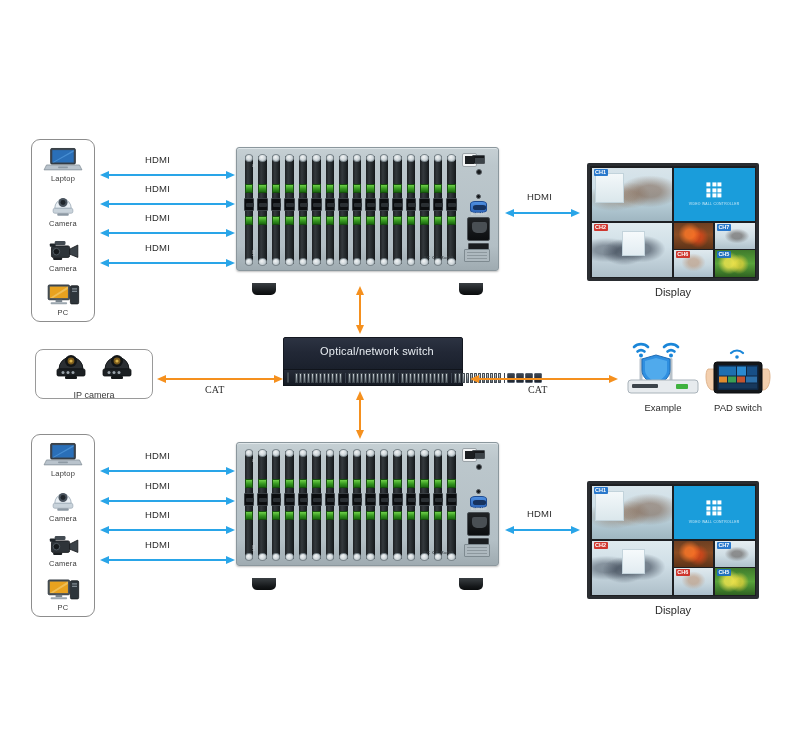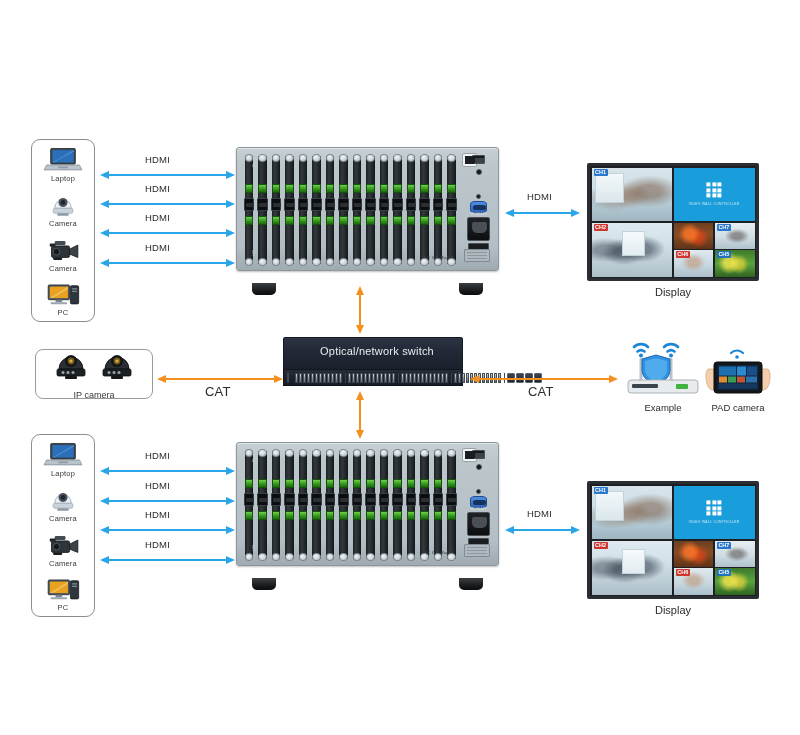--- a/index.html
+++ b/index.html
@@ -64,21 +64,21 @@
   .ipcam-row { display: flex; gap: 12px; align-items: flex-end; }
   .ipcam-label { font-size: 9px; color: #3a3a3a; margin-top: 10px; }
 
   
   .arrow-label {
     font-size: 9.5px;
     color: #2b2b2b;
     white-space: nowrap;
     letter-spacing: .2px;
   }
-  .arrow-label.cat { font-size: 13px; }
+  .arrow-label.cat { font-size: 10px; font-family: Liberation Serif, serif; }
 
   
   .chassis-wrap { width: 263px; height: 137px; }
   .chassis {
     position: relative;
     width: 263px; height: 124px;
     border-radius: 3px;
     background: linear-gradient(180deg,#c6d0d4 0%,#bcc7cc 14%,#b3bfc5 80%,#9fabb1 100%);
     border: 1px solid #8b979d;
     box-shadow: inset 0 1px 0 #dfe6e9, 0 1px 2px rgba(0,0,0,.25);
@@ -814,21 +814,21 @@
       <rect x="17.5" y="20" width="41" height="25" rx="1" fill="#0f2742"></rect>
       <rect x="19" y="21.5" width="17" height="9" fill="#1e6fb0"></rect>
       <rect x="37" y="21.5" width="9" height="9" fill="#2b8ad0"></rect>
       <rect x="47" y="21.5" width="10" height="9" fill="#174f86"></rect>
       <rect x="19" y="31.5" width="8" height="6" fill="#e08b2e"></rect>
       <rect x="28" y="31.5" width="8" height="6" fill="#3a9f55"></rect>
       <rect x="37" y="31.5" width="8" height="6" fill="#c4542f"></rect>
       <rect x="46" y="31.5" width="11" height="6" fill="#2d6fa8"></rect>
       <rect x="19" y="38.5" width="38" height="5" fill="#17385c"></rect>
     </svg>
-    <div class="dev-label" style="width:76px;">PAD camera</div>
+    <div class="dev-label" style="width:76px;">PAD switch</div>
   </div>
 
   <div class="abs" style="left:355px; top:391px;">
     <svg width="10" height="48" viewBox="0 0 10 48">
       <line x1="5" y1="7" x2="5" y2="41" stroke="#f5901e" stroke-width="2"></line>
       <polygon points="5,0 1,9 9,9" fill="#f5901e"></polygon>
       <polygon points="5,48 1,39 9,39" fill="#f5901e"></polygon>
     </svg>
   </div>
 

